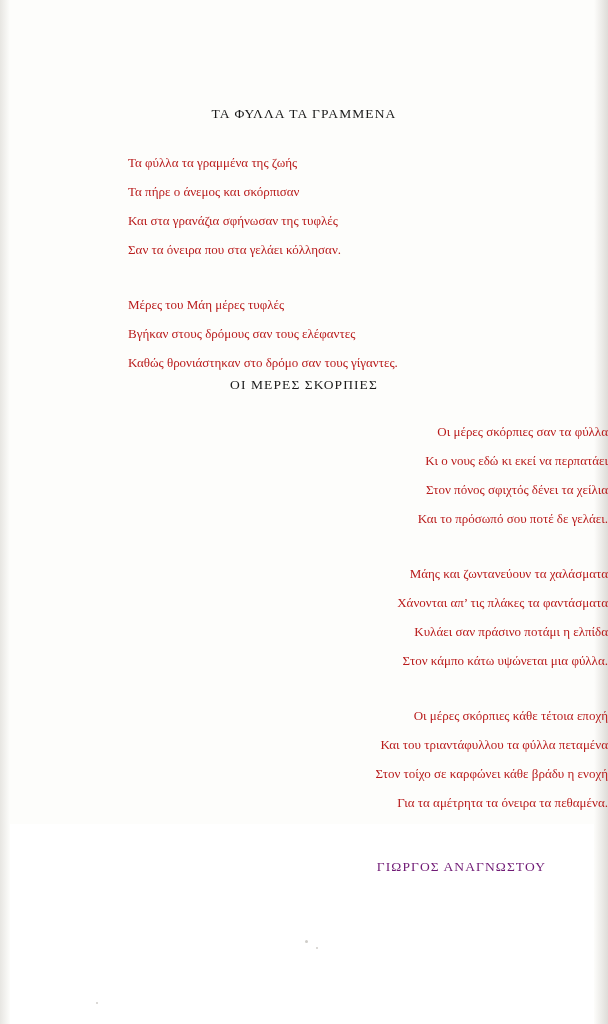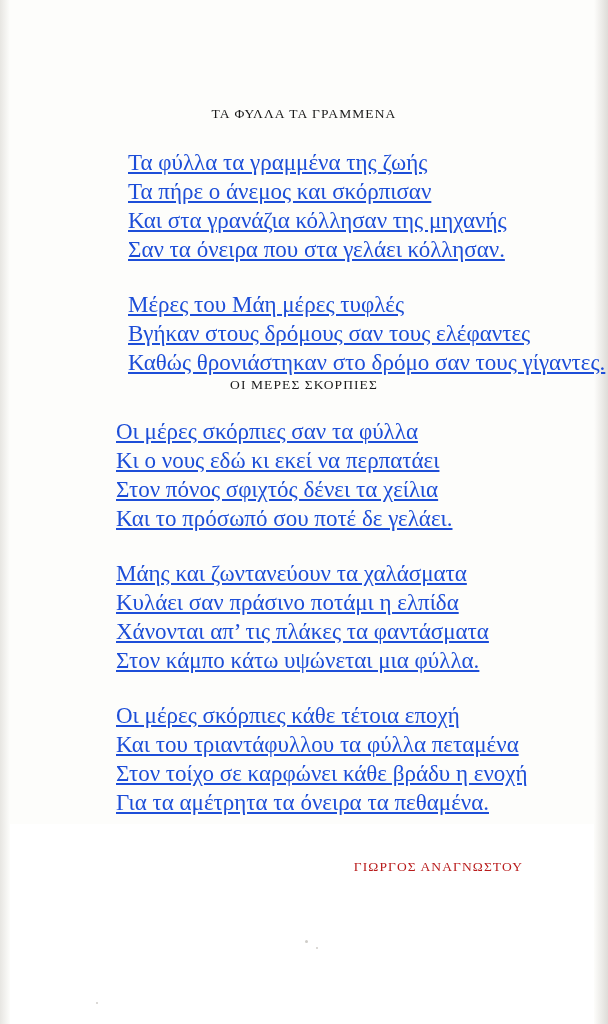--- a/index.html
+++ b/index.html
@@ -55,41 +55,41 @@
   .poem-title.second {
     margin-bottom: 24px;
   }
   .stanza {
     margin: 0 0 26px 0;
   }
   .stanza:last-child {
     margin-bottom: 0;
   }
   .line {
-    font-size: 23px;
+    font-size: 13px;
     line-height: 29px;
     white-space: pre;
-    color: #1d4ed8;
-    text-decoration: underline;
+    color: #b91c1c;
   }
   
   .poem-1 {
     padding-left: 128px;
   }
   
   .poem-2 {
     padding-left: 116px;
+    text-align: right;
   }
   .author {
     text-align: right;
-    padding-right: 85px;
+    padding-right: 62px;
     margin-top: 42px;
     font-size: 13.5px;
     letter-spacing: 1.1px;
-    color: #b91c1c;
+    color: #701a75;
   }
   .speck {
     position: absolute;
     background: #cfcdc8;
     border-radius: 50%;
     z-index: 1;
   }
 </style>
 </head>
 <body>
@@ -101,21 +101,21 @@
   <span class="speck" style="left:96px; top:1002px; width:2px; height:2px;"></span>
 
   <div class="content">
 
     <div class="poem">
       <div class="poem-title">ΤΑ ΦΥΛΛΑ ΤΑ ΓΡΑΜΜΕΝΑ</div>
       <div class="poem-1">
         <div class="stanza">
           <div class="line">Τα φύλλα τα γραμμένα της ζωής</div>
           <div class="line">Τα πήρε ο άνεμος και σκόρπισαν</div>
-          <div class="line">Και στα γρανάζια κόλλησαν της μηχανής</div>
+          <div class="line">Και στα γρανάζια σφήνωσαν της τυφλές</div>
           <div class="line">Σαν τα όνειρα που στα γελάει κόλλησαν.</div>
         </div>
         <div class="stanza">
           <div class="line">Μέρες του Μάη μέρες τυφλές</div>
           <div class="line">Βγήκαν στους δρόμους σαν τους ελέφαντες</div>
           <div class="line">Καθώς θρονιάστηκαν στο δρόμο σαν τους γίγαντες.</div>
         </div>
       </div>
     </div>
 
@@ -123,22 +123,22 @@
       <div class="poem-title second">ΟΙ ΜΕΡΕΣ ΣΚΟΡΠΙΕΣ</div>
       <div class="poem-2">
         <div class="stanza">
           <div class="line">Οι μέρες σκόρπιες σαν τα φύλλα</div>
           <div class="line">Κι ο νους εδώ κι εκεί να περπατάει</div>
           <div class="line">Στον πόνος σφιχτός δένει τα χείλια</div>
           <div class="line">Και το πρόσωπό σου ποτέ δε γελάει.</div>
         </div>
         <div class="stanza">
           <div class="line">Μάης και ζωντανεύουν τα χαλάσματα</div>
+          <div class="line">Χάνονται απ’ τις πλάκες τα φαντάσματα</div>
           <div class="line">Κυλάει σαν πράσινο ποτάμι η ελπίδα</div>
-          <div class="line">Χάνονται απ’ τις πλάκες τα φαντάσματα</div>
           <div class="line">Στον κάμπο κάτω υψώνεται μια φύλλα.</div>
         </div>
         <div class="stanza">
           <div class="line">Οι μέρες σκόρπιες κάθε τέτοια εποχή</div>
           <div class="line">Και του τριαντάφυλλου τα φύλλα πεταμένα</div>
           <div class="line">Στον τοίχο σε καρφώνει κάθε βράδυ η ενοχή</div>
           <div class="line">Για τα αμέτρητα τα όνειρα τα πεθαμένα.</div>
         </div>
       </div>
     </div>

